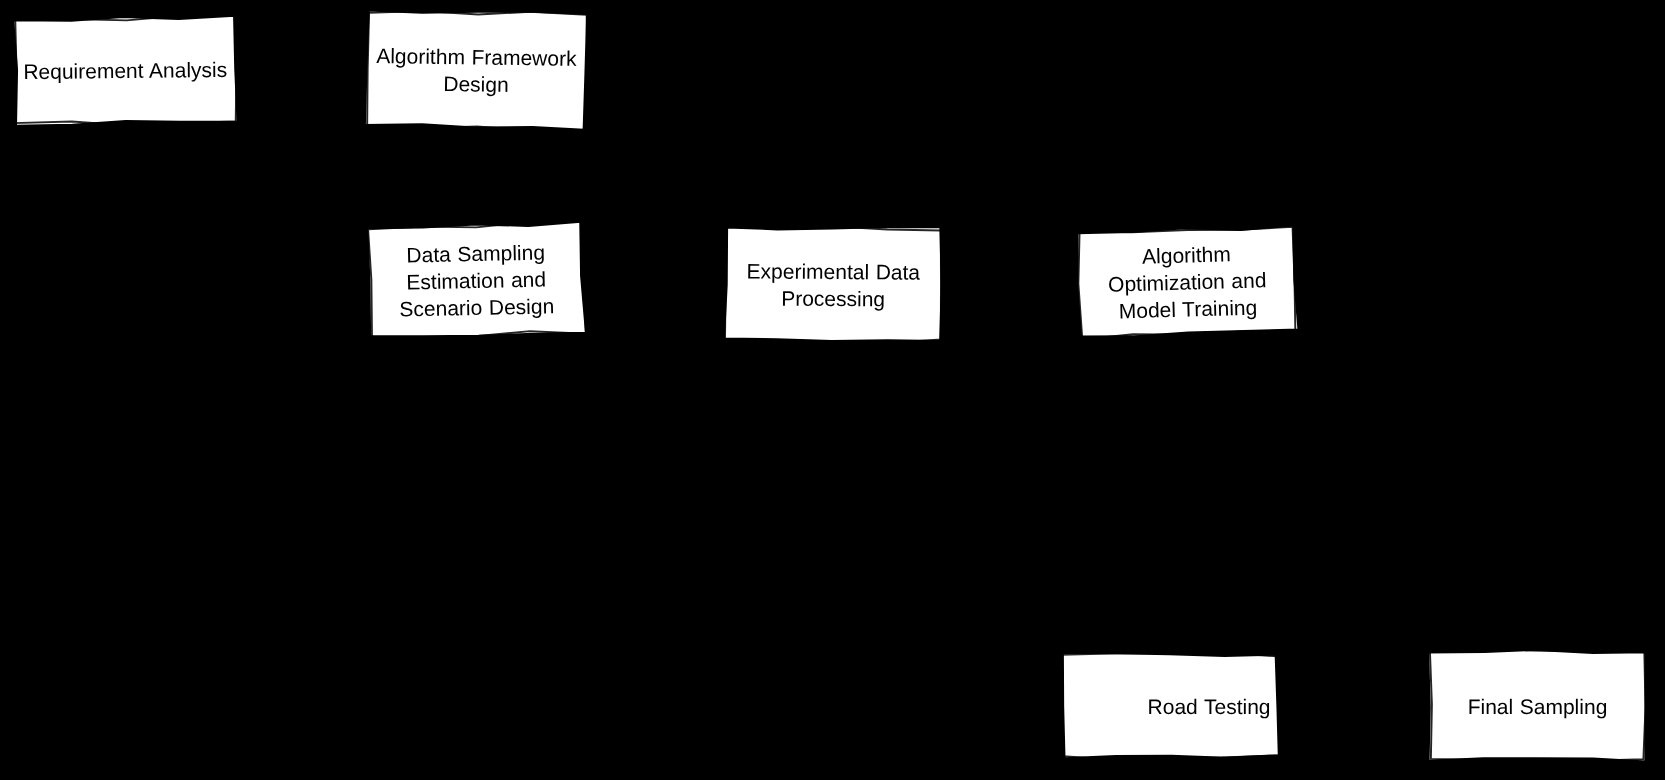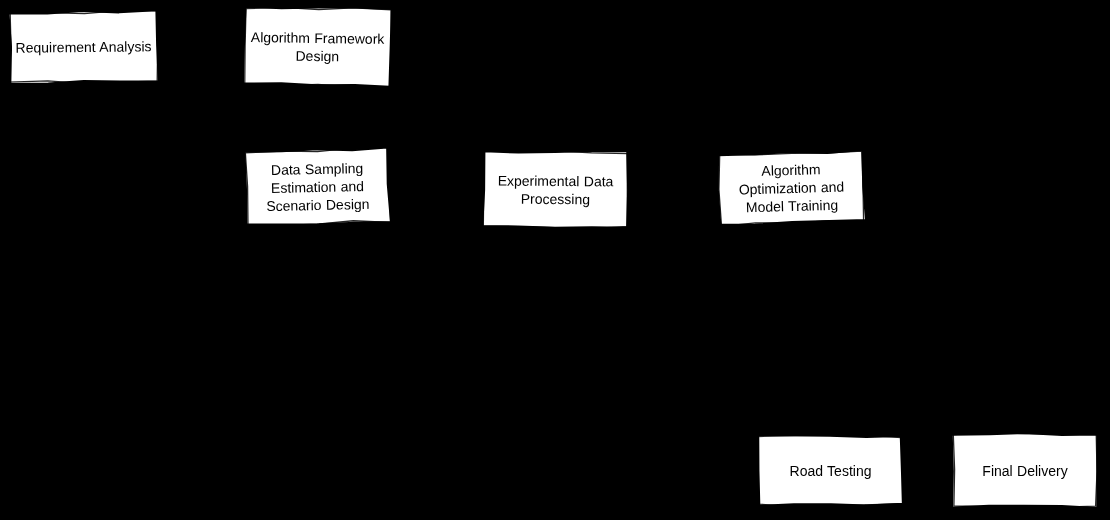--- a/index.html
+++ b/index.html
@@ -93,35 +93,35 @@
         <g transform="translate(6,6)">
           <path d="M-0.0 0.2L36.6 0.4L72.0 -1.1L109.1 1.1L144.6 -1.0L144.2 35.7L146.0 69.0L109.4 69.0L72.2 68.9L35.0 70.5L0.4 69.7L-1.1 36.1Z" fill="#ffffff"></path>
           <path d="M-0.0 0.2L36.6 0.4L72.0 -1.1L109.1 1.1L144.6 -1.0L144.2 35.7L146.0 69.0L109.4 69.0L72.2 68.9L35.0 70.5L0.4 69.7L-1.1 36.1Z" fill="none" stroke="#000000" stroke-width="1.9" stroke-opacity="1" stroke-linejoin="round" stroke-linecap="round"></path>
           <path d="M1.7 -0.9L36.6 0.9L73.7 0.4L107.1 1.1L143.7 0.2L144.0 35.9L143.6 71.6L110.0 68.8L73.0 70.1L35.5 68.8L1.5 71.4L-0.1 34.2Z" fill="none" stroke="#000000" stroke-width="1.3" stroke-opacity="0.85" stroke-linejoin="round" stroke-linecap="round"></path>
         </g>
       </svg>
     <span class="label">Algorithm Optimization and Model Training</span>
   </div>
 
 
-  <div class="node" style="left:759px; top:436px; width:143px; height:69px; transform:rotate(0deg);">
+  <div class="node" style="left:709px; top:436px; width:143px; height:69px; transform:rotate(0deg);justify-content:flex-end;">
     <svg class="sketch" width="155" height="81">
         <g transform="translate(6,6)">
           <path d="M-0.7 -1.1L34.9 -0.7L70.6 -0.1L107.4 1.0L141.7 0.1L142.9 35.6L143.8 67.8L107.7 69.4L72.0 68.1L34.9 68.3L0.4 69.7L-0.5 34.8Z" fill="#ffffff"></path>
           <path d="M-0.7 -1.1L34.9 -0.7L70.6 -0.1L107.4 1.0L141.7 0.1L142.9 35.6L143.8 67.8L107.7 69.4L72.0 68.1L34.9 68.3L0.4 69.7L-0.5 34.8Z" fill="none" stroke="#000000" stroke-width="1.9" stroke-opacity="1" stroke-linejoin="round" stroke-linecap="round"></path>
           <path d="M-1.5 0.5L37.0 -0.4L71.5 -0.7L105.6 -0.9L142.1 1.5L144.7 35.4L144.2 67.6L105.7 69.0L71.8 69.3L34.9 70.6L0.0 68.1L-1.3 35.9Z" fill="none" stroke="#000000" stroke-width="1.3" stroke-opacity="0.85" stroke-linejoin="round" stroke-linecap="round"></path>
         </g>
       </svg>
     <span class="label">Road Testing</span>
   </div>
 
   <div class="node" style="left:953px; top:434px; width:144px; height:73px; transform:rotate(0deg);">
     <svg class="sketch" width="156" height="85">
         <g transform="translate(6,6)">
           <path d="M-1.2 0.7L36.8 0.4L71.4 -1.0L108.9 1.0L144.3 0.6L144.3 37.2L144.2 73.9L109.0 71.9L70.7 71.8L35.9 71.8L-0.9 73.4L-0.1 37.2Z" fill="#ffffff"></path>
           <path d="M-1.2 0.7L36.8 0.4L71.4 -1.0L108.9 1.0L144.3 0.6L144.3 37.2L144.2 73.9L109.0 71.9L70.7 71.8L35.9 71.8L-0.9 73.4L-0.1 37.2Z" fill="none" stroke="#000000" stroke-width="1.9" stroke-opacity="1" stroke-linejoin="round" stroke-linecap="round"></path>
           <path d="M0.3 0.7L37.4 -1.7L72.5 -0.3L108.2 0.2L143.2 -0.7L144.0 37.5L142.6 72.2L108.7 73.1L73.5 74.1L35.0 72.7L0.9 71.9L1.6 35.6Z" fill="none" stroke="#000000" stroke-width="1.3" stroke-opacity="0.85" stroke-linejoin="round" stroke-linecap="round"></path>
         </g>
       </svg>
-    <span class="label">Final Delivery</span>
+    <span class="label">Final Sampling</span>
   </div>
 
 </div>
 
 </body></html>

